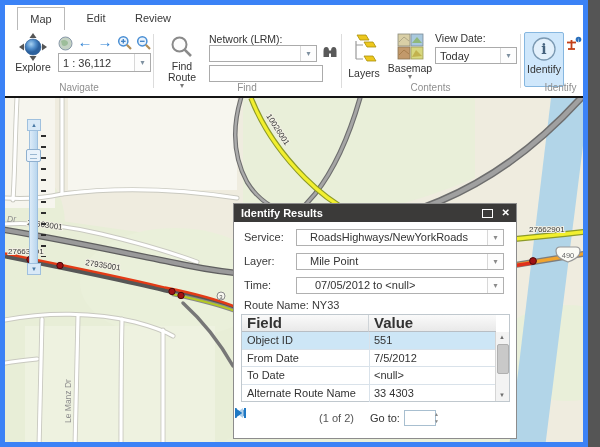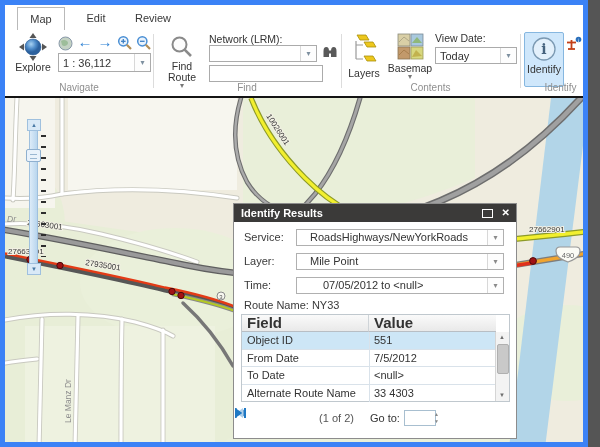--- a/index.html
+++ b/index.html
@@ -309,21 +309,21 @@
       </div>
 
       <div class="frow-label" style="top:51px;">Layer:</div>
       <div class="dcombo" style="top:49px;">
         <span class="cval" style="position:absolute;left:5px;right:18px;white-space:nowrap;overflow:hidden;">Mile Point</span>
         <span class="carw" style="position:absolute;right:0;top:0;bottom:0;width:15px;border-left:1px solid #d8d8d8;background:#fdfdfd;color:#8a8a8a;font-size:8px;text-align:center;line-height:15px;">▾</span>
       </div>
 
       <div class="frow-label" style="top:75px;">Time:</div>
       <div class="dcombo" style="top:73px;">
-        <span class="cval" style="position:absolute;left:18px;right:18px;white-space:nowrap;overflow:hidden;">07/05/2012 to &lt;null&gt;</span>
+        <span class="cval" style="position:absolute;left:10px;right:18px;white-space:nowrap;overflow:hidden;">07/05/2012 to &lt;null&gt;</span>
         <span class="carw" style="position:absolute;right:0;top:0;bottom:0;width:15px;border-left:1px solid #d8d8d8;background:#fdfdfd;color:#8a8a8a;font-size:8px;text-align:center;line-height:15px;">▾</span>
       </div>
 
       <div class="frow-label" style="top:95px;">
         <span>Route Name:</span>
         <span>NY33</span>
       </div>
 
       <div id="tbl">
         <div class="th" style="left:0;width:127px;">Field</div>

